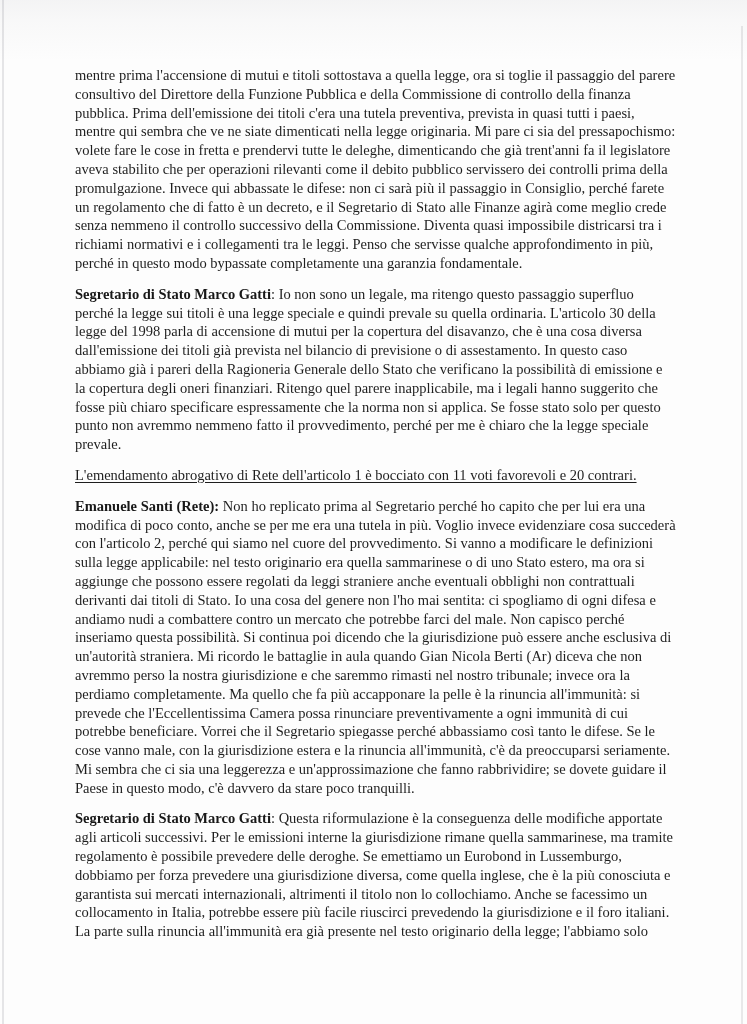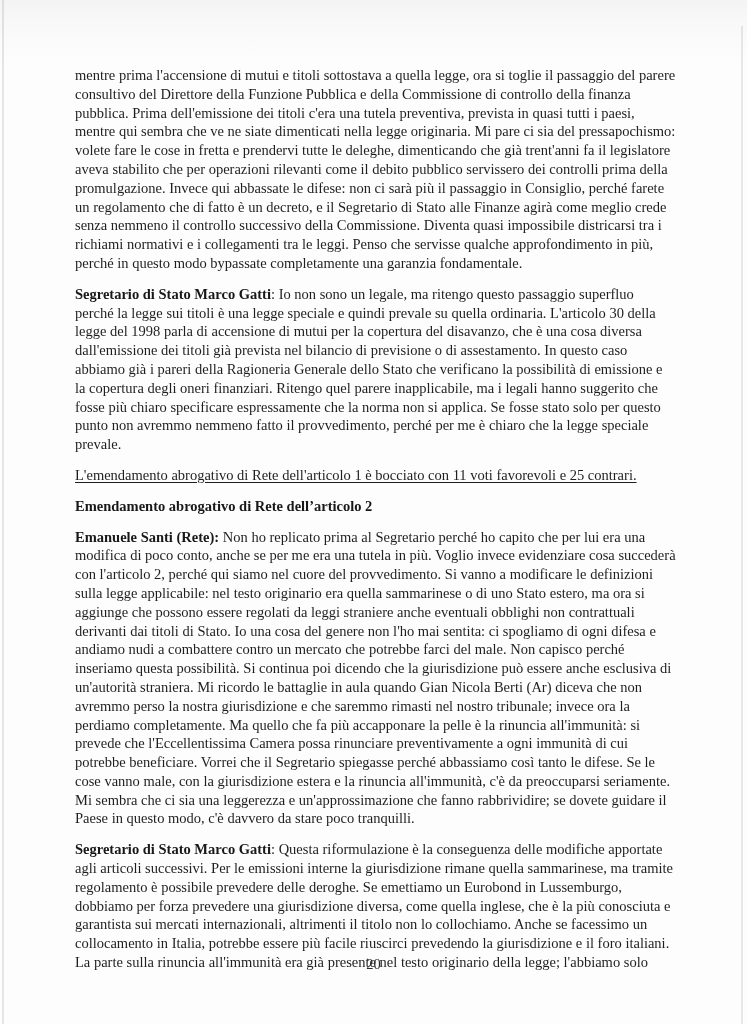--- a/index.html
+++ b/index.html
@@ -55,20 +55,18 @@
 </head>
 <body>
 
 <div class="doc-page">
   <div class="edge-left"></div>
   <div class="edge-right"></div>
 
   <div class="page-content">
       <p class="para body-para">mentre prima l'accensione di mutui e titoli sottostava a quella legge, ora si toglie il passaggio del parere consultivo del Direttore della Funzione Pubblica e della Commissione di controllo della finanza pubblica. Prima dell'emissione dei titoli c'era una tutela preventiva, prevista in quasi tutti i paesi, mentre qui sembra che ve ne siate dimenticati nella legge originaria. Mi pare ci sia del pressapochismo: volete fare le cose in fretta e prendervi tutte le deleghe, dimenticando che già trent'anni fa il legislatore aveva stabilito che per operazioni rilevanti come il debito pubblico servissero dei controlli prima della promulgazione. Invece qui abbassate le difese: non ci sarà più il passaggio in Consiglio, perché farete un regolamento che di fatto è un decreto, e il Segretario di Stato alle Finanze agirà come meglio crede senza nemmeno il controllo successivo della Commissione. Diventa quasi impossibile districarsi tra i richiami normativi e i collegamenti tra le leggi. Penso che servisse qualche approfondimento in più, perché in questo modo bypassate completamente una garanzia fondamentale.</p>
       <p class="para body-para"><strong>Segretario di Stato Marco Gatti</strong>: Io non sono un legale, ma ritengo questo passaggio superfluo perché la legge sui titoli è una legge speciale e quindi prevale su quella ordinaria. L'articolo 30 della legge del 1998 parla di accensione di mutui per la copertura del disavanzo, che è una cosa diversa dall'emissione dei titoli già prevista nel bilancio di previsione o di assestamento. In questo caso abbiamo già i pareri della Ragioneria Generale dello Stato che verificano la possibilità di emissione e la copertura degli oneri finanziari. Ritengo quel parere inapplicabile, ma i legali hanno suggerito che fosse più chiaro specificare espressamente che la norma non si applica. Se fosse stato solo per questo punto non avremmo nemmeno fatto il provvedimento, perché per me è chiaro che la legge speciale prevale.</p>
-      <p class="para vote-result">L'emendamento abrogativo di Rete dell'articolo 1 è bocciato con 11 voti favorevoli e 25 contrari.</p>
-      <h2 class="para heading">Emendamento abrogativo di Rete dell’articolo 2</h2>
+      <p class="para vote-result">L'emendamento abrogativo di Rete dell'articolo 1 è bocciato con 11 voti favorevoli e 20 contrari.</p>
       <p class="para body-para"><strong>Emanuele Santi (Rete):</strong> Non ho replicato prima al Segretario perché ho capito che per lui era una modifica di poco conto, anche se per me era una tutela in più. Voglio invece evidenziare cosa succederà con l'articolo 2, perché qui siamo nel cuore del provvedimento. Si vanno a modificare le definizioni sulla legge applicabile: nel testo originario era quella sammarinese o di uno Stato estero, ma ora si aggiunge che possono essere regolati da leggi straniere anche eventuali obblighi non contrattuali derivanti dai titoli di Stato. Io una cosa del genere non l'ho mai sentita: ci spogliamo di ogni difesa e andiamo nudi a combattere contro un mercato che potrebbe farci del male. Non capisco perché inseriamo questa possibilità. Si continua poi dicendo che la giurisdizione può essere anche esclusiva di un'autorità straniera. Mi ricordo le battaglie in aula quando Gian Nicola Berti (Ar) diceva che non avremmo perso la nostra giurisdizione e che saremmo rimasti nel nostro tribunale; invece ora la perdiamo completamente. Ma quello che fa più accapponare la pelle è la rinuncia all'immunità: si prevede che l'Eccellentissima Camera possa rinunciare preventivamente a ogni immunità di cui potrebbe beneficiare. Vorrei che il Segretario spiegasse perché abbassiamo così tanto le difese. Se le cose vanno male, con la giurisdizione estera e la rinuncia all'immunità, c'è da preoccuparsi seriamente. Mi sembra che ci sia una leggerezza e un'approssimazione che fanno rabbrividire; se dovete guidare il Paese in questo modo, c'è davvero da stare poco tranquilli.</p>
       <p class="para body-para"><strong>Segretario di Stato Marco Gatti</strong>: Questa riformulazione è la conseguenza delle modifiche apportate agli articoli successivi. Per le emissioni interne la giurisdizione rimane quella sammarinese, ma tramite regolamento è possibile prevedere delle deroghe. Se emettiamo un Eurobond in Lussemburgo, dobbiamo per forza prevedere una giurisdizione diversa, come quella inglese, che è la più conosciuta e garantista sui mercati internazionali, altrimenti il titolo non lo collochiamo. Anche se facessimo un collocamento in Italia, potrebbe essere più facile riuscirci prevedendo la giurisdizione e il foro italiani. La parte sulla rinuncia all'immunità era già presente nel testo originario della legge; l'abbiamo solo</p>
     </div>
 
-  <div class="page-number">20</div>
 </div>
 
 </body></html>

